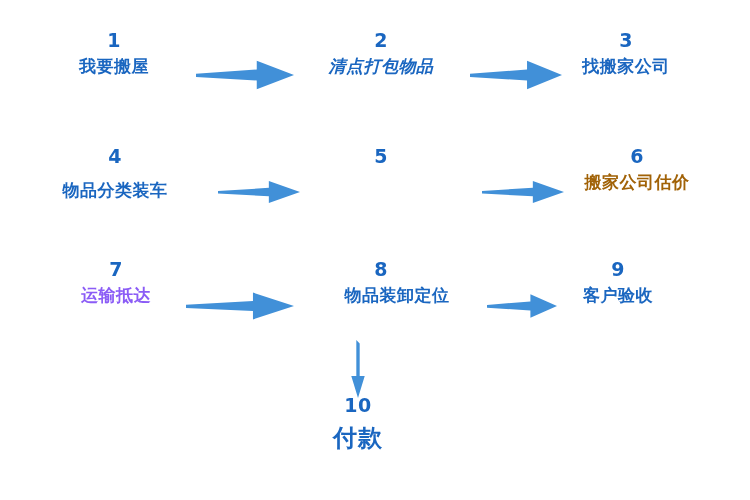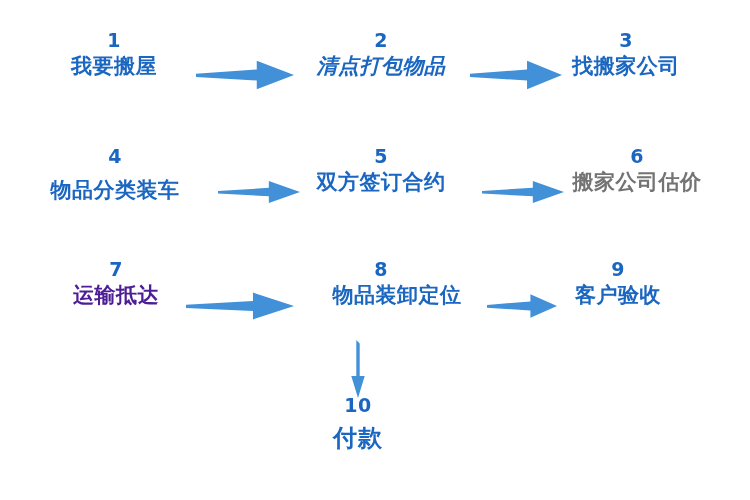--- a/index.html
+++ b/index.html
@@ -27,21 +27,21 @@
     user-select: none;
   }
   .node-number {
     font-size: 19px;
     font-weight: bold;
     color: #1a66c0;
     line-height: 24px;
     letter-spacing: 0.5px;
   }
   .node-label {
-    font-size: 21px;
+    font-size: 17px;
     font-weight: bold;
     color: #1a66c0;
     line-height: 28px;
     letter-spacing: 0.5px;
   }
   .node.big .node-label {
     font-size: 24px;
     line-height: 42px;
     letter-spacing: 1px;
   }
@@ -69,29 +69,28 @@
     <div class="node" style="left: 626px; top: 28px;">
       <div class="node-number" style="color: rgb(26, 102, 192);">3</div>
       <div class="node-label" style="color: rgb(26, 102, 192);">找搬家公司</div>
     </div>
     <div class="node" style="left: 115px; top: 144px;">
       <div class="node-number" style="color: rgb(26, 102, 192);">4</div>
       <div class="node-label" style="color: rgb(26, 102, 192); margin-top: 8px;">物品分类装车</div>
     </div>
     <div class="node" style="left: 381px; top: 144px;">
       <div class="node-number" style="color: rgb(26, 102, 192);">5</div>
-      <div class="node-label" style="color: rgb(26, 102, 192);">双方签订合约</div>
     </div>
     <div class="node" style="left: 637px; top: 144px;">
       <div class="node-number" style="color: rgb(26, 102, 192);">6</div>
-      <div class="node-label" style="color: #737373;">搬家公司估价</div>
+      <div class="node-label" style="color: #a16207;">搬家公司估价</div>
     </div>
     <div class="node" style="left: 116px; top: 257px;">
       <div class="node-number" style="color: rgb(26, 102, 192);">7</div>
-      <div class="node-label" style="color: #4c1d95; text-align: center;">运输抵达</div>
+      <div class="node-label" style="color: #8b5cf6; text-align: center;">运输抵达</div>
     </div>
     <div class="node" style="left: 381px; top: 257px;">
       <div class="node-number" style="color: rgb(26, 102, 192);">8</div>
       <div class="node-label" style="color: rgb(26, 102, 192); margin-left: 32px;">物品装卸定位</div>
     </div>
     <div class="node" style="left: 618px; top: 257px;">
       <div class="node-number" style="color: rgb(26, 102, 192);">9</div>
       <div class="node-label" style="color: rgb(26, 102, 192);">客户验收</div>
     </div>
     <div class="node big" style="left: 358px; top: 393px;">

